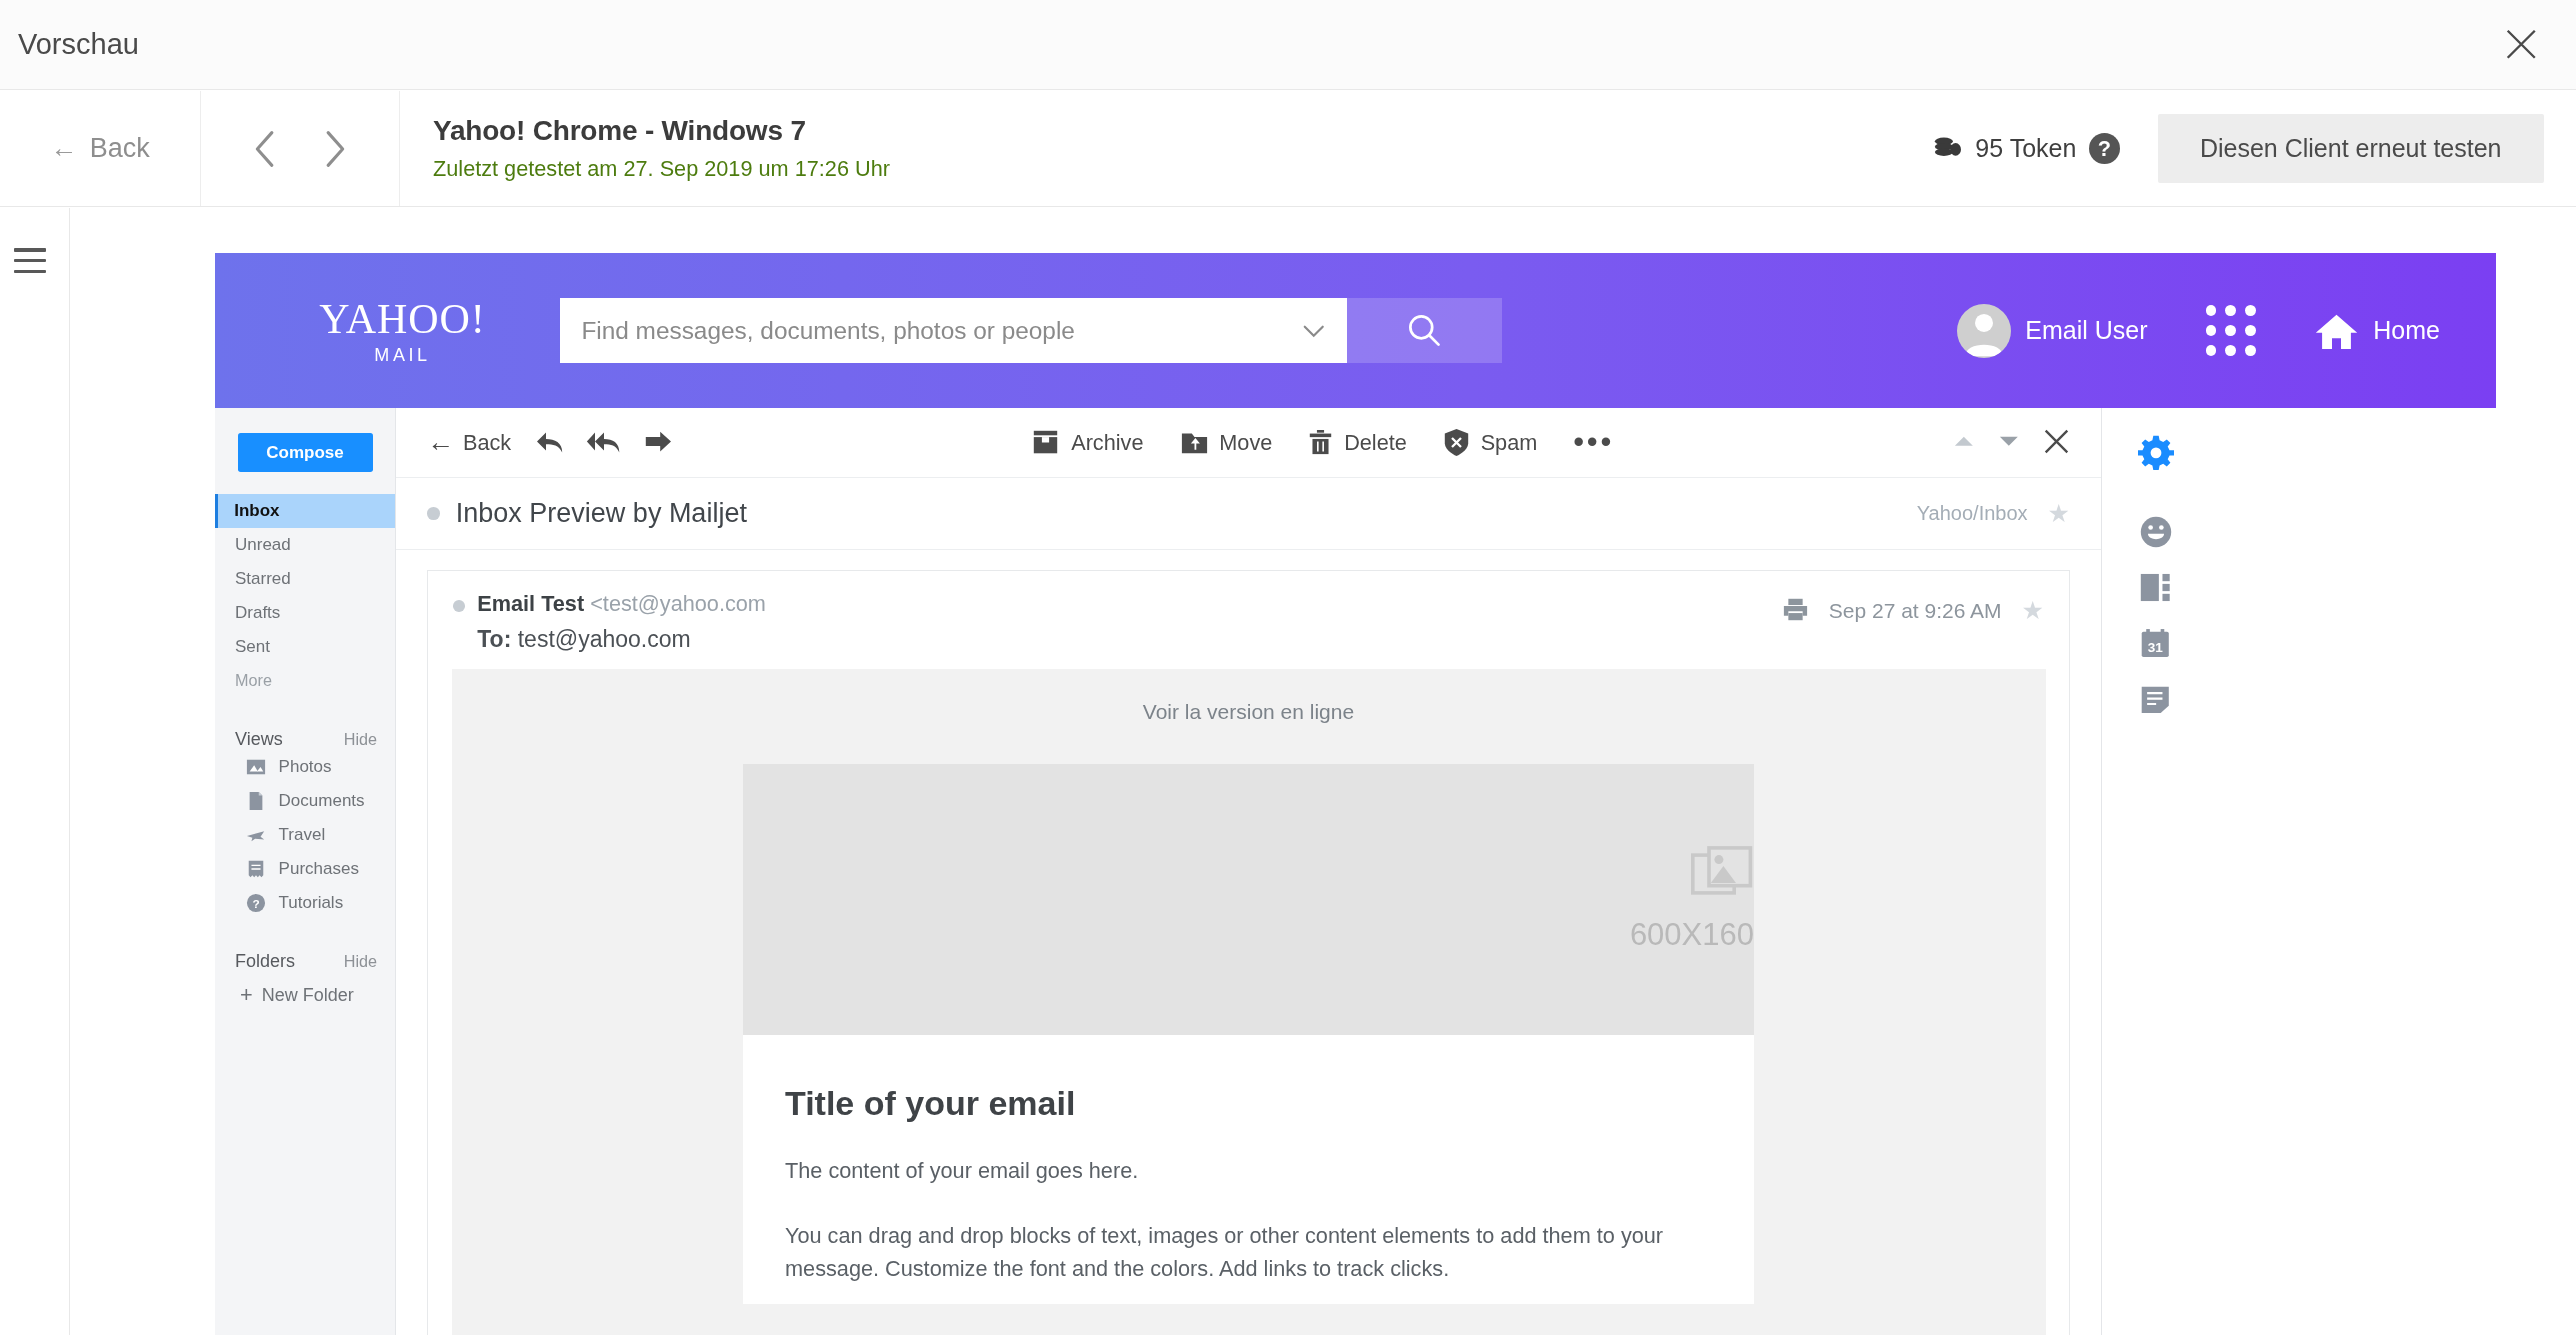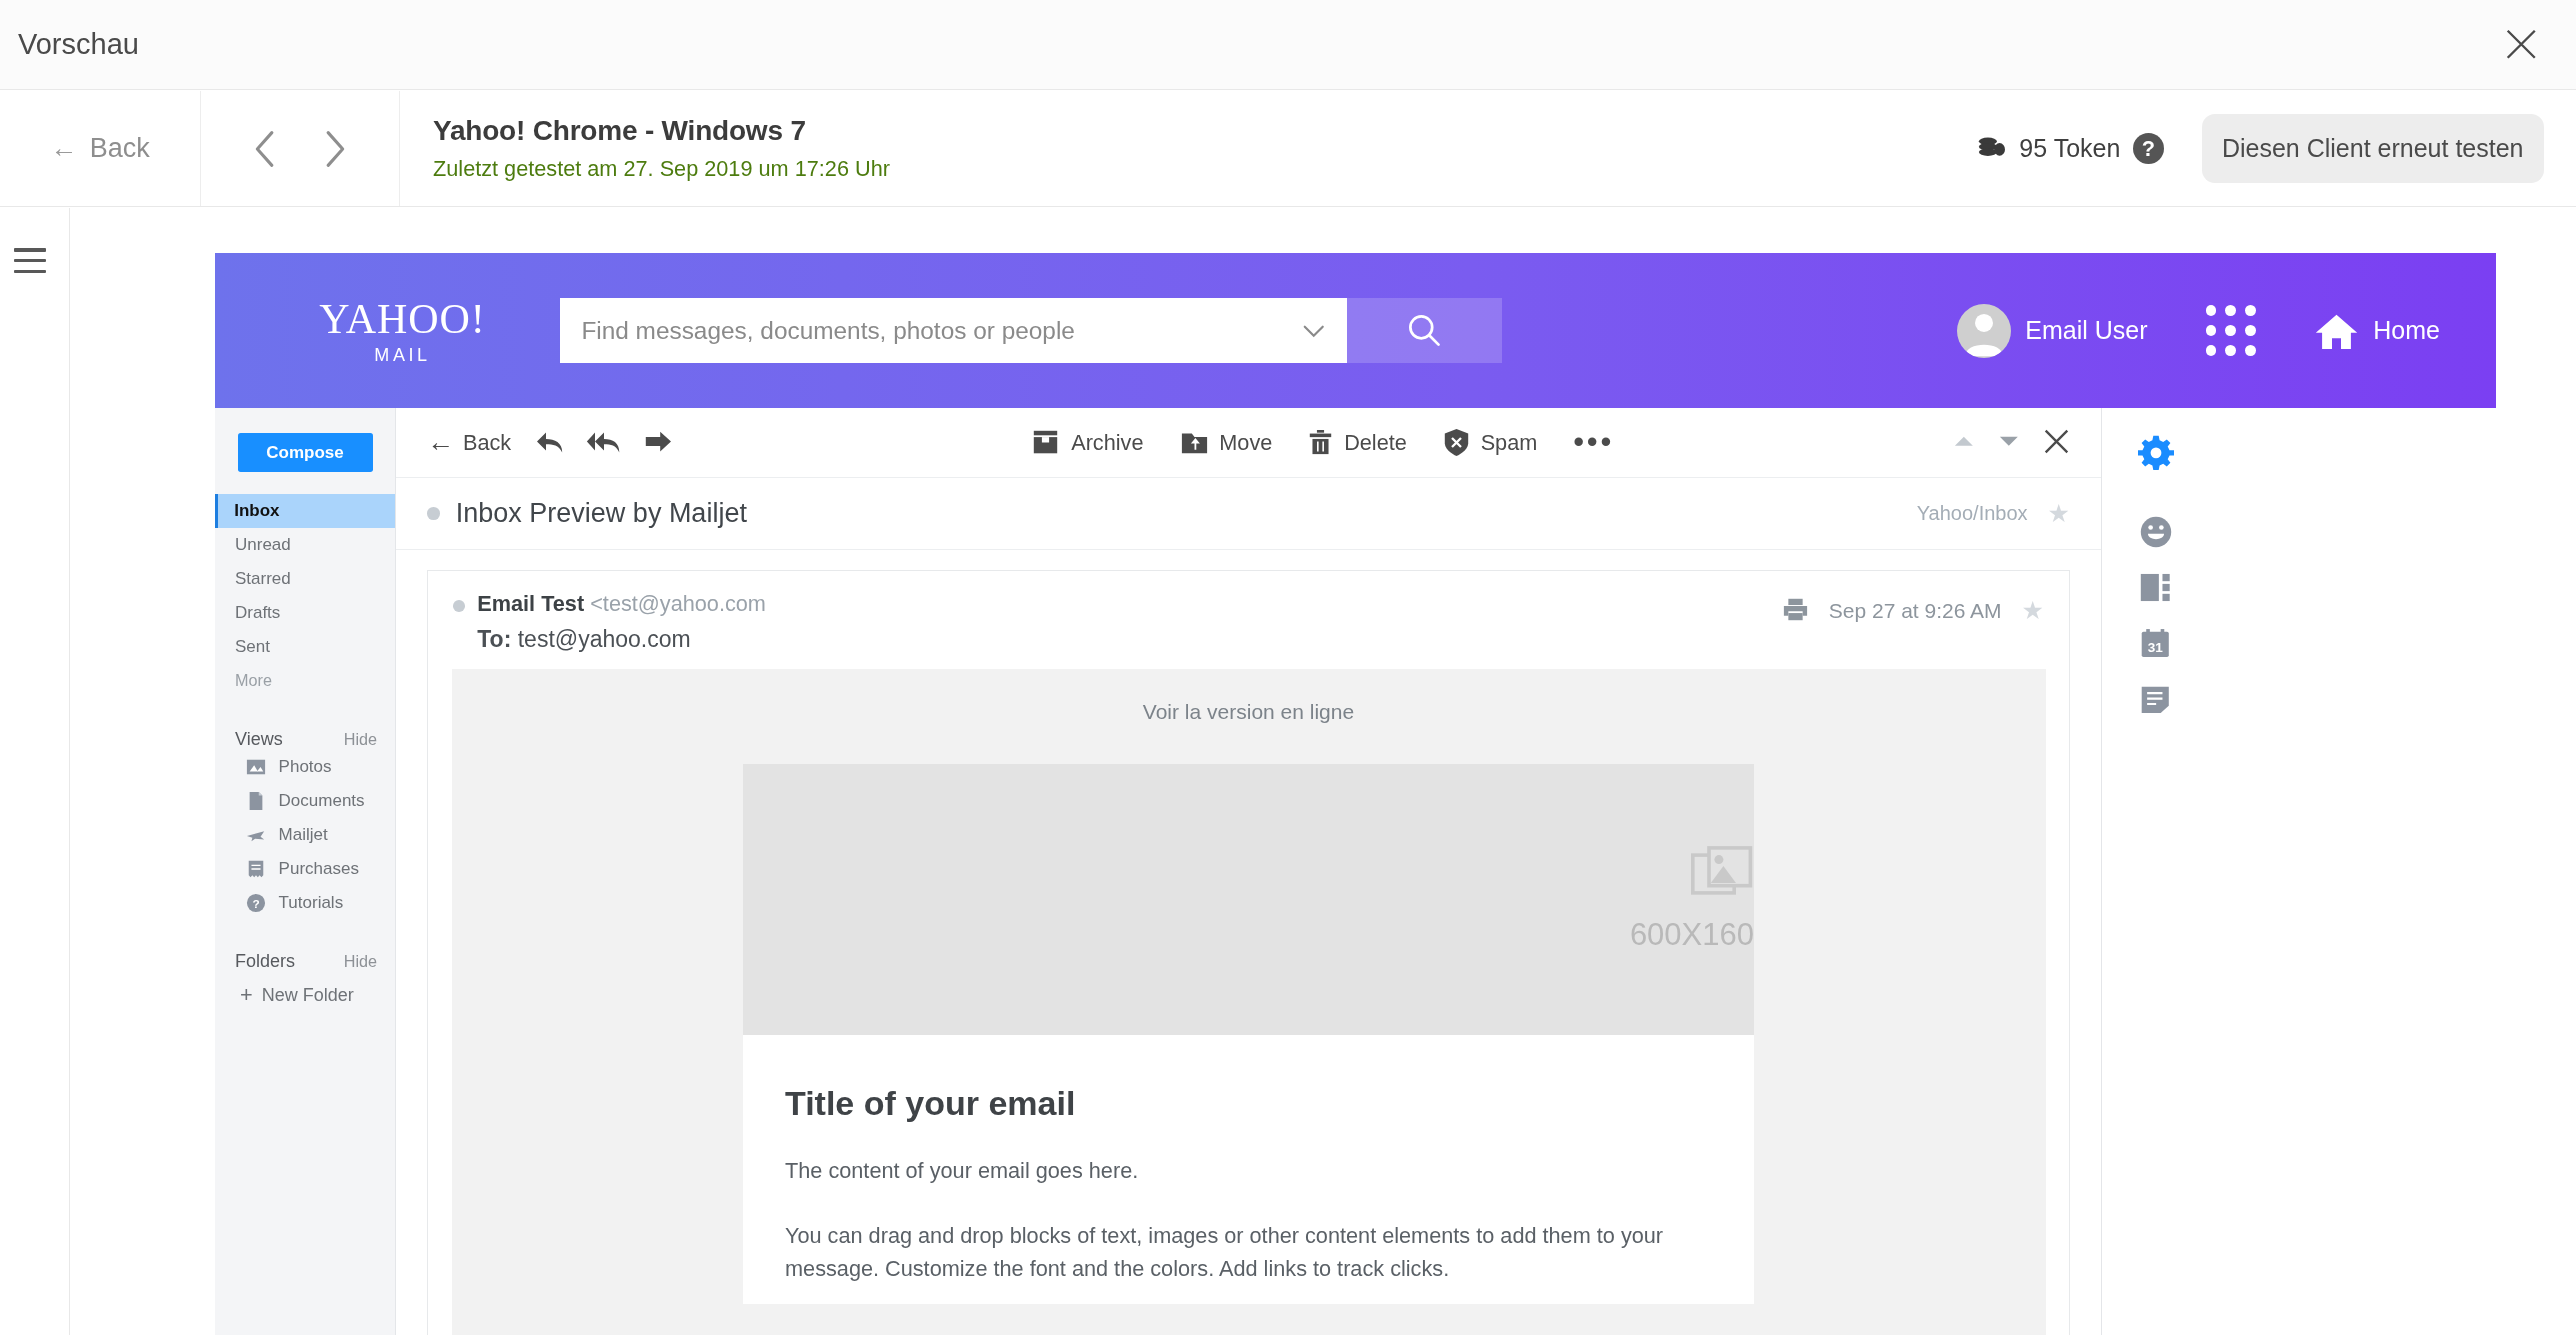--- a/index.html
+++ b/index.html
@@ -59,22 +59,22 @@
   .tb-right { display: flex; align-items: center; gap: 0; padding-right: 32.5px; }
   .token-group { display: flex; align-items: center; gap: 12.6px; margin-right: 38px; }
   .coin-icon { width: 31px; height: 27px; display: block; }
   .token-text { font-size: 25px; color: #3f3f3f; }
   .help-badge {
     width: 31px; height: 31px; border-radius: 50%; background: #555;
     color: #fff; font-size: 21.7px; font-weight: 700;
     display: flex; align-items: center; justify-content: center; cursor: pointer;
   }
   .retest-btn {
-    background: #ededed; border: none; border-radius: 13px;
-    padding: 20px 20px; font-size: 25px; color: #4a4a4a;
+    background: #ededed; border: none; border-radius: 2px;
+    padding: 20px 42px; font-size: 25px; color: #4a4a4a;
     font-family: "Liberation Sans", sans-serif; cursor: pointer;
   }
 
   
   .left-rail {
     position: absolute; top: 208px; left: 0; width: 70px; height: 1127px;
     background: #ffffff; border-right: 0.9px solid #e8e8e8;
   }
   .hamburger { position: absolute; top: 40px; left: 13.5px; cursor: pointer; }
   .hamburger span {
@@ -401,21 +401,21 @@
       <svg class="vicon" viewBox="0 0 22 22">
         <path d="M4 1 H14 L18 5 V21 H4 Z" fill="#8c94a0"></path>
         <path d="M14 1 V5 H18 Z" fill="#c7cdd4"></path>
       </svg>
       <span>Documents</span>
     </div>
     <div class="view-item">
       <svg class="vicon" viewBox="0 0 22 22">
         <path d="M1 12 L20 7 L16 13 L20 16 L10 15 L6 18 L7 14 Z" fill="#8c94a0"></path>
       </svg>
-      <span>Mailjet</span>
+      <span>Travel</span>
     </div>
     <div class="view-item">
       <svg class="vicon" viewBox="0 0 22 22">
         <path d="M3 2 H19 V18 L17 20 L15 18 L13 20 L11 18 L9 20 L7 18 L5 20 L3 18 Z" fill="#8c94a0"></path>
         <path d="M6 7 H16 M6 11 H16" stroke="#ffffff" stroke-width="1.6"></path>
       </svg>
       <span>Purchases</span>
     </div>
     <div class="view-item">
       <svg class="vicon" viewBox="0 0 22 22" style="font-size:19px">

